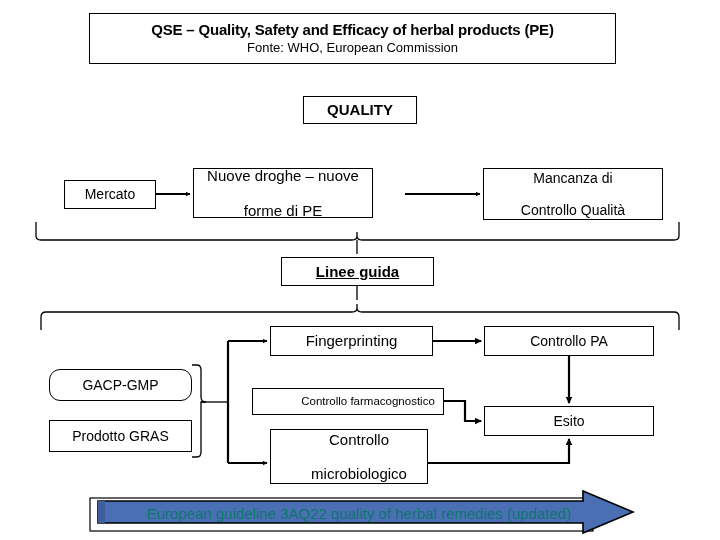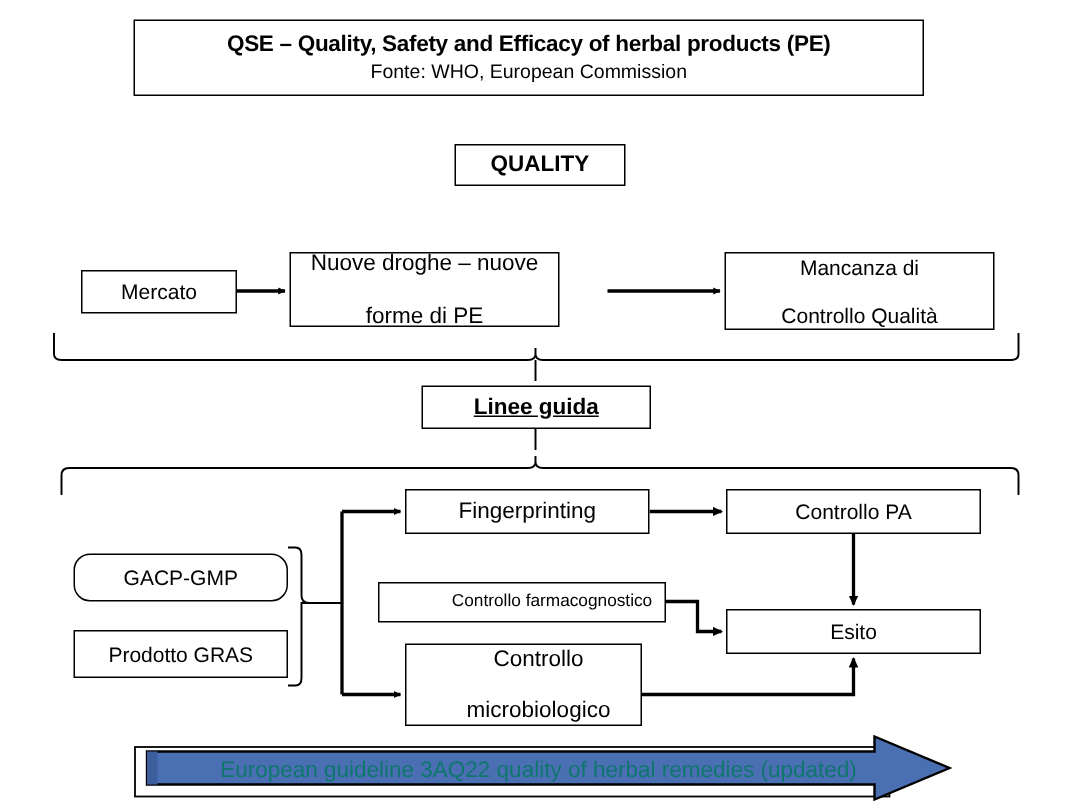--- a/index.html
+++ b/index.html
@@ -31,21 +31,21 @@
   #title-box{
     left:89px;top:13px;width:527px;height:51px;
     flex-direction:column;justify-content:center;
   }
   #title-main{font-size:15px;font-weight:bold;letter-spacing:-0.2px;}
   #title-sub{font-size:13px;font-weight:normal;margin-top:3px;}
 
   #quality-box{left:303px;top:96px;width:114px;height:28px;font-size:15px;font-weight:bold;}
 
   
-  #mercato-box{left:54px;top:180px;width:104px;height:29px;font-size:14px;}
+  #mercato-box{left:64px;top:180px;width:92px;height:29px;font-size:14px;}
   #nuove-box{left:193px;top:168px;width:180px;height:50px;font-size:15px;}
   #mancanza-box{left:483px;top:168px;width:180px;height:52px;font-size:14px;}
 
   #linee-box{left:281px;top:257px;width:153px;height:29px;font-size:15px;font-weight:bold;text-decoration:underline;}
 
   
   #fingerprinting-box{left:270px;top:326px;width:163px;height:30px;font-size:15px;}
   #controllopa-box{left:484px;top:326px;width:170px;height:30px;font-size:14px;}
   #gacp-box{left:49px;top:369px;width:143px;height:32px;font-size:14px;border-radius:11px;}
   #gras-box{left:49px;top:420px;width:143px;height:32px;font-size:14px;}

